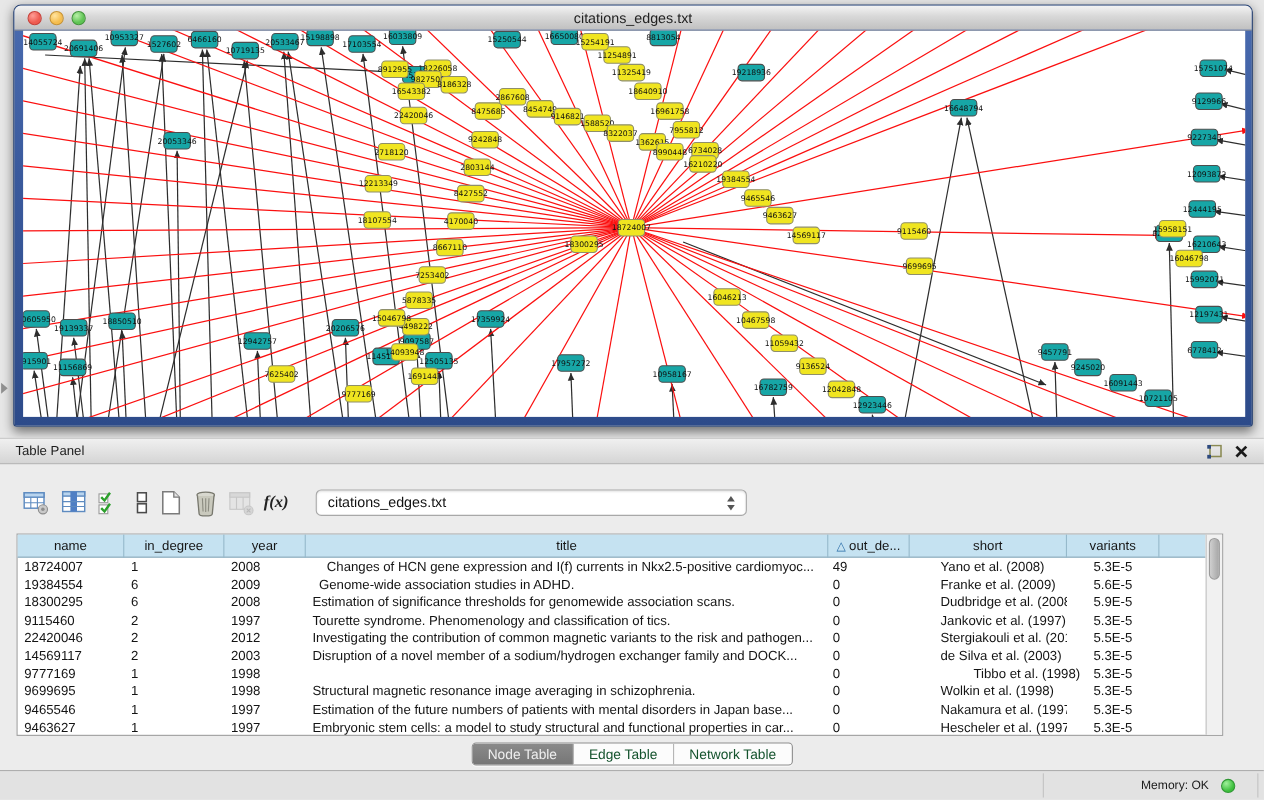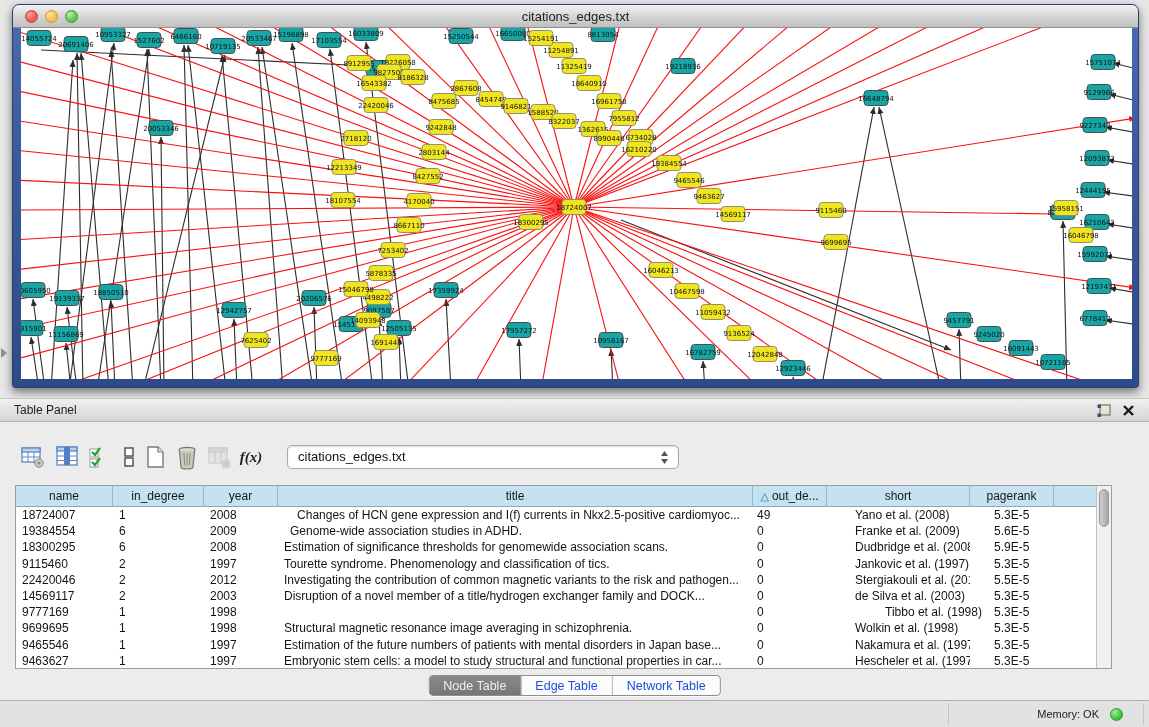--- a/index.html
+++ b/index.html
@@ -54,21 +54,21 @@
   .tbody { position:absolute; left:0; top:21px; width:1080px; height:162px; overflow:hidden; }
   .trow { position:relative; width:100%; height:16.2px; cursor:pointer; }
   .td { position:absolute; top:0; height:16.2px; line-height:16px; font-size:12px; color:#141414;
     overflow:hidden; white-space:nowrap; }
   .vscroll { position:absolute; right:0; top:0; width:15px; height:182px; background:#f1f1f1; border-left:1px solid #c2c2c2; }
   .vthumb { position:absolute; left:2px; top:3px; width:10px; height:38px; border-radius:6px;
     background:linear-gradient(90deg,#cfcfcf,#a7a7a7); border:1px solid #9a9a9a; cursor:grab; }
 
   .tabs { position:absolute; left:50%; top:277px; transform:translateX(-50%); display:flex; height:21px;
     border:1px solid #8d8d8d; border-radius:4px; overflow:hidden; background:#fcfcfc; box-shadow:0 1px 0 rgba(255,255,255,.7); }
-  .tab { height:21px; line-height:20px; font-size:12.5px; padding:0 14px; color:#1d4ed8; cursor:pointer; }
+  .tab { height:21px; line-height:20px; font-size:12.5px; padding:0 14px; color:#14532d; cursor:pointer; }
   .tab.sel { background:linear-gradient(180deg,#8a8a8a,#747474); color:#efefef; }
   .tab + .tab { border-left:1px solid #b5b5b5; }
 
   .status-bar { position:absolute; left:0; top:700px; width:1149px; height:27px; background:#e2e2e2;
     border-top:1px solid #aeaeae; }
   .sb-sep { position:absolute; top:2px; bottom:2px; width:1px; background:#c4c4c4; }
   .memory-label { position:absolute; right:50px; top:0; line-height:26px; font-size:11px; color:#1b1b1b; }
   .memory-led { position:absolute; right:26px; top:7px; width:13px; height:13px; border-radius:50%;
     background:radial-gradient(circle at 35% 30%,#9ff09a,#3dbf3d 65%); border:1px solid #2f9733; }
 </style>
@@ -666,21 +666,21 @@
   </div>
 
   <div class="table-wrap">
     <div class="thead" id="thead">
         <div class="th" style="left: 0px; width: 97px;">name</div>
         <div class="th" style="left: 97px; width: 91px;">in_degree</div>
         <div class="th" style="left: 188px; width: 74px;">year</div>
         <div class="th" style="left: 262px; width: 475px;">title</div>
         <div class="th" style="left: 737px; width: 74px;"><span class="sort-tri">△</span>out_de...</div>
         <div class="th" style="left: 811px; width: 143px;">short</div>
-        <div class="th" style="left: 954px; width: 84px;">pagerank</div>
+        <div class="th" style="left: 954px; width: 84px;">variants</div>
       </div>
     <div class="tbody" id="tbody">
         <div class="trow">
           <div class="td" style="left: 0px; width: 97px; padding-left: 6px;">18724007</div>
           <div class="td" style="left: 97px; width: 91px; padding-left: 6px;">1</div>
           <div class="td" style="left: 188px; width: 74px; padding-left: 6px;">2008</div>
           <div class="td" style="left: 262px; width: 475px; padding-left: 6px; text-align: center;">Changes of HCN gene expression and I(f) currents in Nkx2.5-positive cardiomyoc...</div>
           <div class="td" style="left: 737px; width: 74px; padding-left: 4px;">49</div>
           <div class="td" style="left: 811px; width: 143px; padding-left: 28px;">Yano et al. (2008)</div>
           <div class="td" style="left: 954px; width: 84px; padding-left: 24px;">5.3E-5</div>
@@ -718,21 +718,21 @@
           <div class="td" style="left: 188px; width: 74px; padding-left: 6px;">2012</div>
           <div class="td" style="left: 262px; width: 475px; padding-left: 6px;">Investigating the contribution of common magnetic variants to the risk and pathogen...</div>
           <div class="td" style="left: 737px; width: 74px; padding-left: 4px;">0</div>
           <div class="td" style="left: 811px; width: 143px; padding-left: 28px;">Stergiakouli et al. (2012)</div>
           <div class="td" style="left: 954px; width: 84px; padding-left: 24px;">5.5E-5</div>
         </div>
         <div class="trow">
           <div class="td" style="left: 0px; width: 97px; padding-left: 6px;">14569117</div>
           <div class="td" style="left: 97px; width: 91px; padding-left: 6px;">2</div>
           <div class="td" style="left: 188px; width: 74px; padding-left: 6px;">2003</div>
-          <div class="td" style="left: 262px; width: 475px; padding-left: 6px;">Disruption of a novel member of a title/hydrogen exchanger family and DOCK...</div>
+          <div class="td" style="left: 262px; width: 475px; padding-left: 6px;">Disruption of a novel member of a sodium/hydrogen exchanger family and DOCK...</div>
           <div class="td" style="left: 737px; width: 74px; padding-left: 4px;">0</div>
           <div class="td" style="left: 811px; width: 143px; padding-left: 28px;">de Silva et al. (2003)</div>
           <div class="td" style="left: 954px; width: 84px; padding-left: 24px;">5.3E-5</div>
         </div>
         <div class="trow">
           <div class="td" style="left: 0px; width: 97px; padding-left: 6px;">9777169</div>
           <div class="td" style="left: 97px; width: 91px; padding-left: 6px;">1</div>
           <div class="td" style="left: 188px; width: 74px; padding-left: 6px;">1998</div>
           <div class="td" style="left: 737px; width: 74px; padding-left: 4px;">0</div>
           <div class="td" style="left: 841px; width: 143px; padding-left: 28px;">Tibbo et al. (1998)</div>

